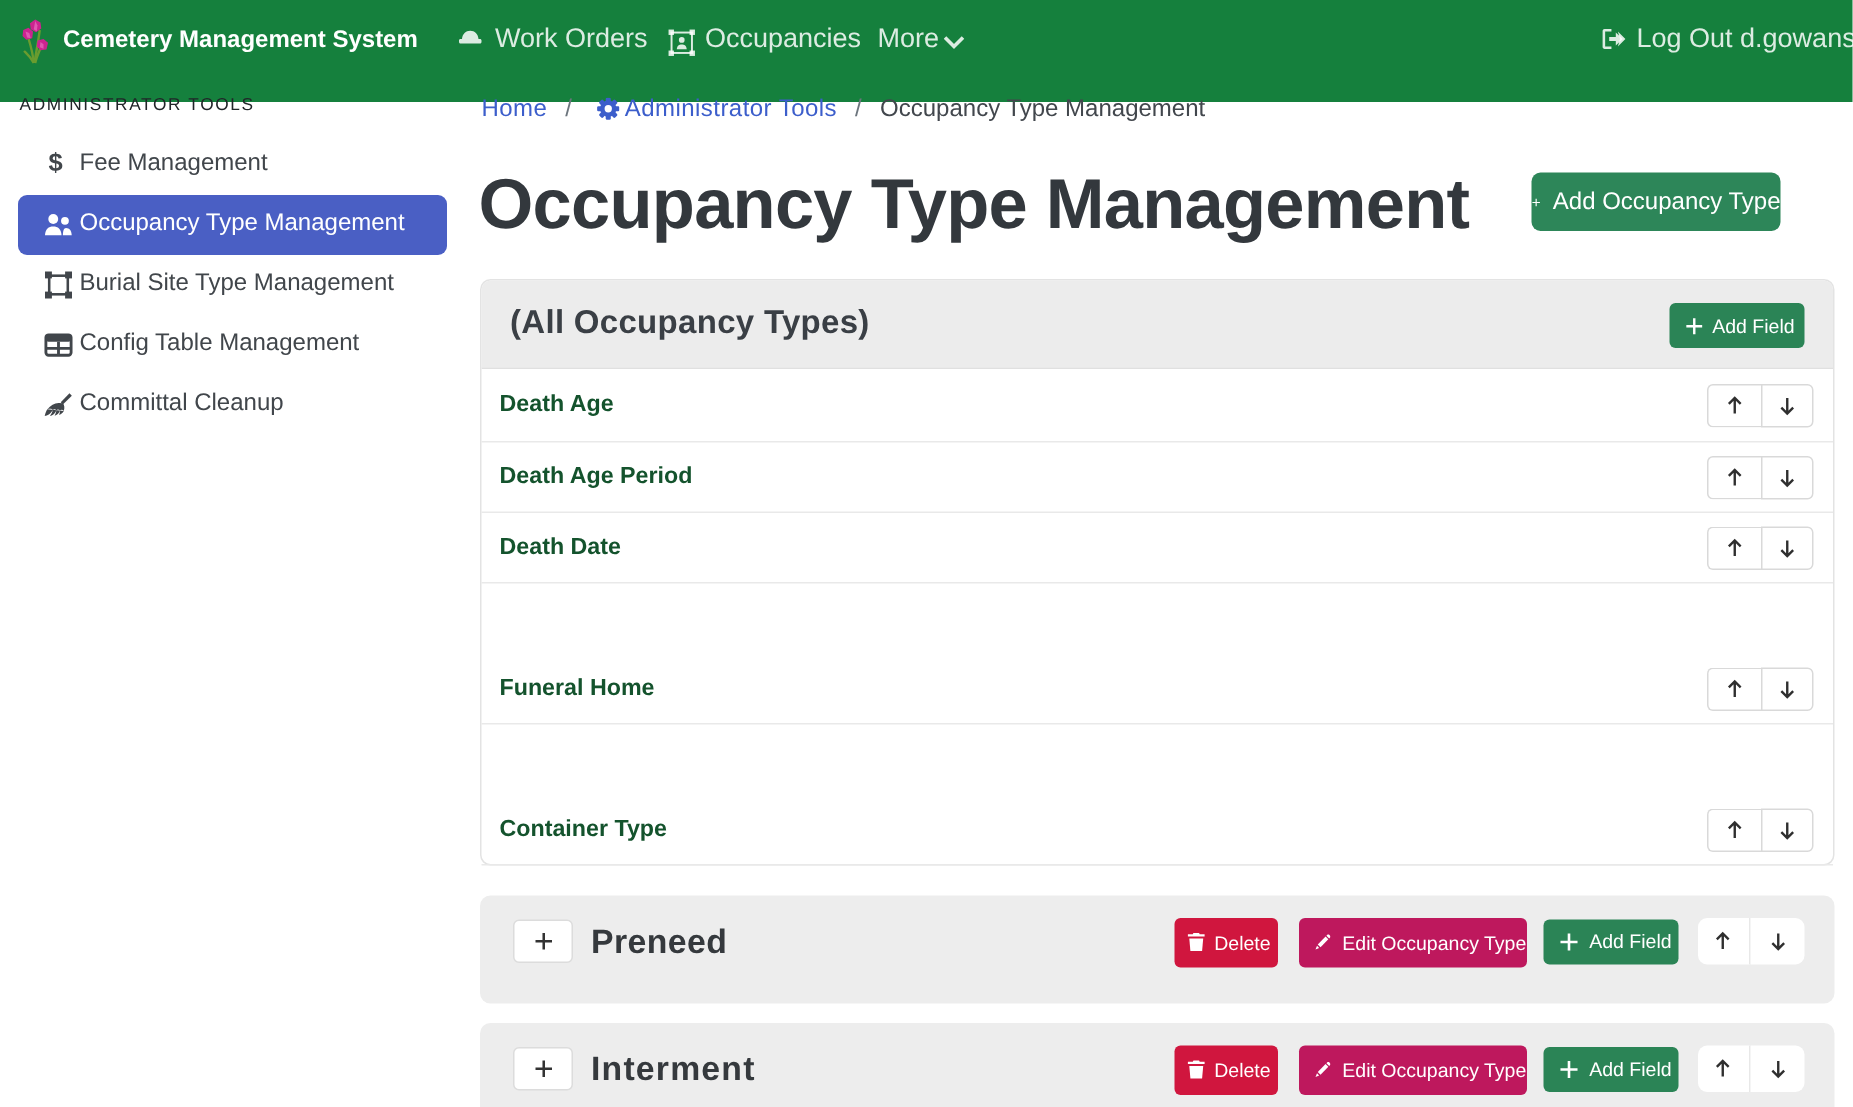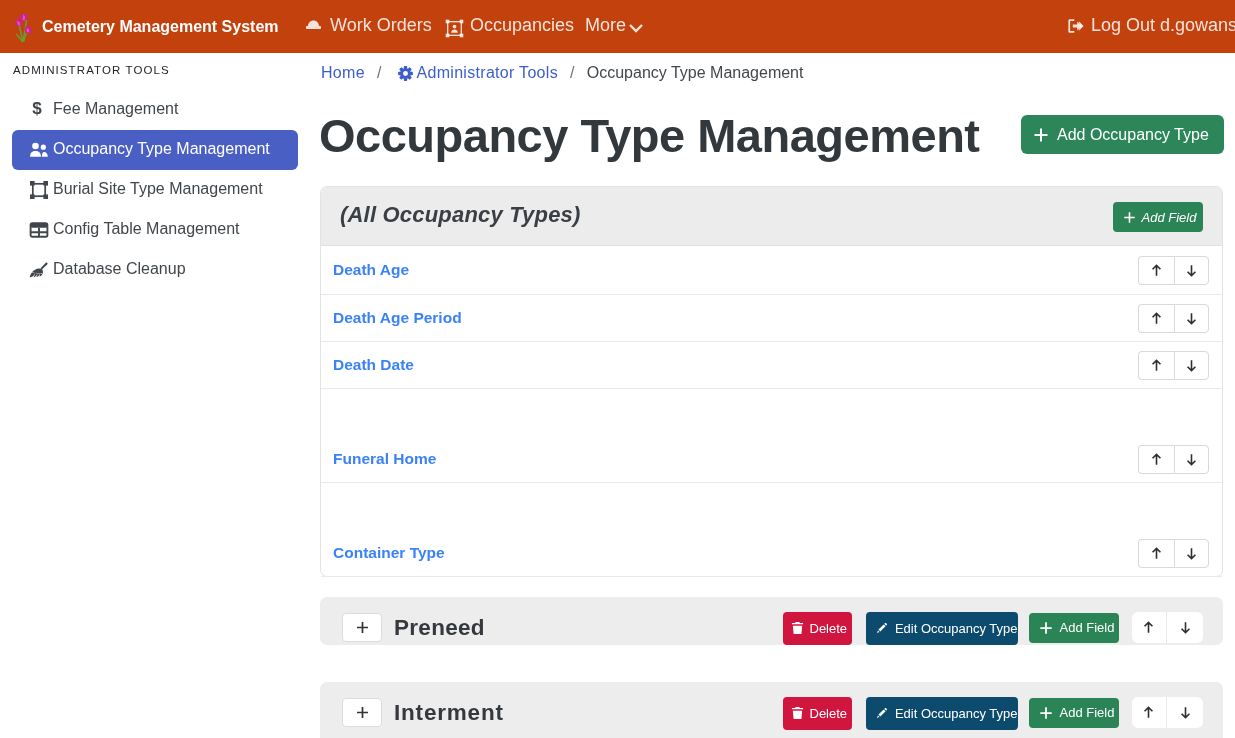--- a/index.html
+++ b/index.html
@@ -1,20 +1,20 @@
 <!DOCTYPE html>
 <html><head>
 <meta charset="utf-8">
 <style>
 * { margin:0; padding:0; box-sizing:border-box; }
 html,body { width:1235px; height:738px; overflow:hidden; background:#fff;
   font-family:"Liberation Sans", sans-serif; }
 
-.navbar { position:absolute; left:0; top:0; width:1235px; height:53px;
-  background:#c2410c; }
+.navbar { position:absolute; left:0; top:0; width:1235px; height:68px;
+  background:#15803d; }
 .brand { position:absolute; left:42px; top:18px; font-size:16px; font-weight:bold;
   color:#fff; white-space:nowrap; }
 .logo { position:absolute; left:14px; top:11px; }
 .navlink { position:absolute; top:15px; font-size:18px; color:rgba(255,255,255,.85);
   white-space:nowrap; }
 .navicon { position:absolute; top:19px; }
 
 .side-head { position:absolute; left:13px; top:64px; font-size:11.5px; color:#212529;
   letter-spacing:1.1px; }
 .sitem { position:absolute; left:12px; width:286px; height:40px; border-radius:6px;
@@ -23,46 +23,46 @@
 .sitem .ic { position:absolute; left:17px; top:10px; width:20px; height:20px; }
 .sitem.active { background:#4a5fc4; color:#fff; }
 
 .crumb { position:absolute; left:321px; top:64px; font-size:16px; color:#42474d; white-space:nowrap; letter-spacing:0.3px; }
 .crumb a { color:#3c5ecb; text-decoration:none; }
 .crumb .sep { color:#6c757d; padding:0 12px; }
 h1.title { position:absolute; left:319px; top:108px; font-size:47px; font-weight:bold;
   color:#33383d; letter-spacing:-0.5px; white-space:nowrap; }
 .btn { position:absolute; display:flex; align-items:center; justify-content:center;
   color:#fff; border-radius:4px; white-space:nowrap; }
-.btn-add-ot { left:1021px; top:115px; width:203px; height:39px; background:#2d8659;
-  font-size:16px; border-radius:6px; justify-content:flex-start; padding-left:12px; }
+.btn-add-ot { left:1021px; top:115px; width:166px; height:39px; background:#2d8659;
+  font-size:16px; border-radius:6px; justify-content:flex-start; }
 
 .card { position:absolute; left:320px; top:186px; width:903px; height:390px;
   border:1px solid #e3e3e3; border-radius:7px; background:#fff; height:391px; }
 .card-h { position:absolute; left:0; top:0; right:0; height:59px; background:#ececec;
-  border-bottom:1px solid #e0e0e0; border-radius:6px 6px 0 0;font-style:italic; }
+  border-bottom:1px solid #e0e0e0; border-radius:6px 6px 0 0; }
 .card-h .ttl { position:absolute; left:19px; top:15px; font-size:22px; font-weight:600; color:#3a3f45; letter-spacing:0.2px; }
 .btn-add-field-h { left:792px; top:15px; width:90px; height:30px; background:#2b8456; font-size:13px; justify-content:flex-start; padding-left:9.5px; border-radius:4px; }
 .row7 { position:absolute; left:0; right:0; height:47px; border-bottom:1px solid #e9e9e9; }
 .row7 a { position:absolute; left:12px; top:13.5px; font-size:15.5px; font-weight:bold;
-  color:#3b82f6; text-decoration:none; }
+  color:#14532d; text-decoration:none; }
 .updown { position:absolute; right:13px; top:9px; width:71px; height:29px; display:flex; }
 .udbtn { width:35.5px; height:29px; background:#fff; border:1px solid #d9d9d9;
   display:flex; align-items:center; justify-content:center; }
 .udbtn.u { border-radius:4px 0 0 4px; border-right:none; }
 .udbtn.d { border-radius:0 4px 4px 0; }
 
-.panel { position:absolute; left:320px; width:903px; height:48px; background:#ededed;
+.panel { position:absolute; left:320px; width:903px; height:72px; background:#ededed;
   border-radius:7px; }
 .plus-btn { position:absolute; left:22px; top:16px; width:40px; height:29px; background:#fff;
   border:1px solid #dcdcdc; border-radius:4px; display:flex; align-items:center; justify-content:center;
   font-size:18px; color:#333; }
 .panel .pttl { position:absolute; left:74px; top:17.5px; font-size:22.5px; font-weight:600; color:#35393d; letter-spacing:0.3px; }
 .btn-del { width:69px; height:33px; background:#d0163e; font-size:13px; justify-content:flex-start; padding-left:8px; }
-.btn-edit { width:151.5px; height:33px; background:#0c4a6e; font-size:13px; justify-content:flex-start; padding-left:10px; }
+.btn-edit { width:151.5px; height:33px; background:#be185d; font-size:13px; justify-content:flex-start; padding-left:10px; }
 .btn-addf { width:90px; height:29.5px; background:#2b8456; font-size:13px; justify-content:flex-start; padding-left:10px; }
 .pud { width:35.7px; height:31px; background:#fff; display:flex; align-items:center; justify-content:center; }
 .bico { margin-right:8px; }
 </style>
 </head>
 <body>
 
 <div class="navbar">
   <svg class="logo" width="19" height="32" viewBox="0 0 19 32">
     <g stroke="#6a9c2f" stroke-width="1.6" fill="none">
@@ -142,21 +142,21 @@
     <path d="M10 7.8 L10 16.8 M1.6 12.2 L18.4 12.2" stroke="#41464b" stroke-width="1.9"></path>
   </svg>
   <span class="txt">Config Table Management</span>
 </div>
 <div class="sitem" style="top:250px">
   <svg class="ic" viewBox="0 0 20 20" fill="#41464b">
     <path d="M11.5 8.2 L17.3 2.2 L18.9 3.8 L12.9 9.6 Z"></path>
     <path d="M10.5 8.6 C7.5 8.4 4.8 10.2 2.6 12.8 C4.6 12.3 5.7 12.6 6.2 13.4 C6.8 12.6 7.9 12.6 8.6 13.5 C9.2 12.7 10.3 12.8 11 13.7 C11.9 12.8 12.9 13 13.5 14 C14.3 11.8 13.9 9.9 12.8 8.9 Z"></path>
     <path d="M2.6 12.8 C1.8 13.9 1.2 15.4 0.8 17.4 C2.8 16.9 4.3 16.4 6.2 13.4 C5.8 15 5.2 16.1 4.3 17.3 C5.9 17.1 7.4 16.3 8.6 13.5 C8.4 15 8 16.2 7.4 17.1 C9 16.8 10.3 15.7 11 13.7 C11 14.8 10.8 15.8 10.4 16.6 C11.9 16.1 13 15.2 13.5 14"></path>
   </svg>
-  <span class="txt">Database Cleanup</span>
+  <span class="txt">Committal Cleanup</span>
 </div>
 
 <div class="crumb">
   <a>Home</a><span class="sep">/</span><svg style="margin-left:4px; vertical-align:-2.5px" width="15" height="15" viewBox="0 0 16 16" fill="#3c5ecb">
       <g>
         <circle cx="8" cy="8" r="5.8"></circle>
         <g>
           <rect x="6.2" y="0.1" width="3.6" height="3.2" rx="0.9"></rect>
           <rect x="6.2" y="12.7" width="3.6" height="3.2" rx="0.9"></rect>
           <rect x="0.1" y="6.2" width="3.2" height="3.6" rx="0.9"></rect>

